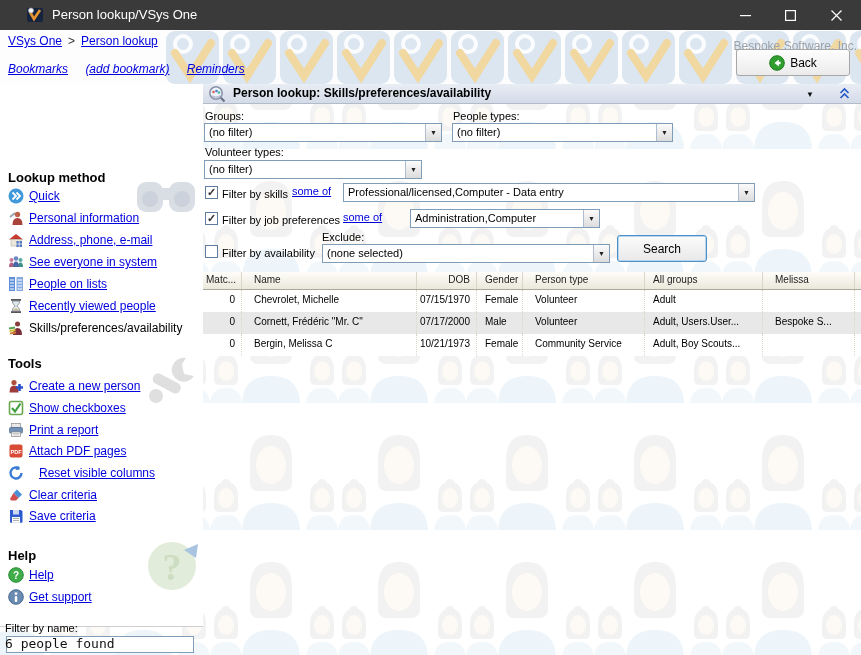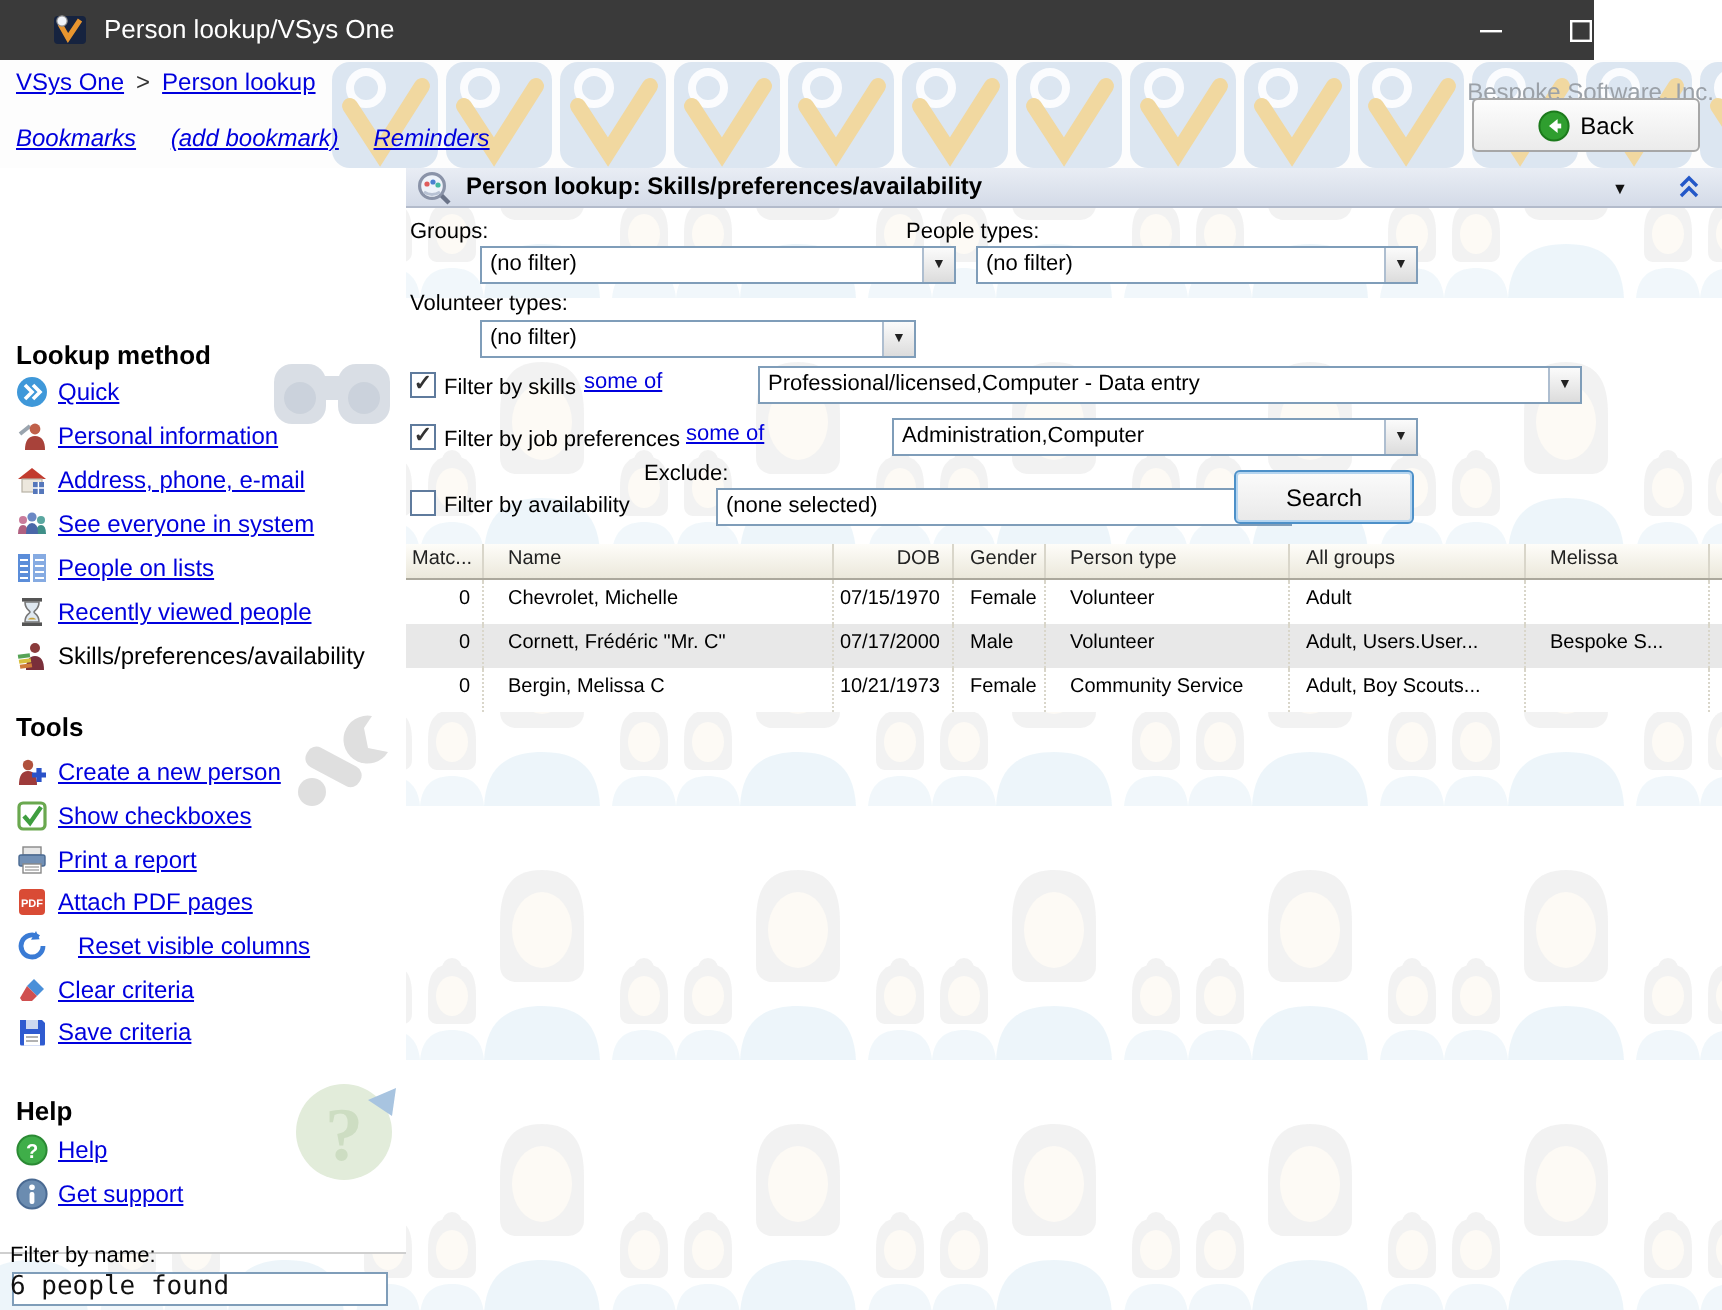--- a/index.html
+++ b/index.html
@@ -1,21 +1,21 @@
 <!DOCTYPE html>
 <html><head>
 <meta charset="utf-8">
 <style>
   *{margin:0;padding:0;box-sizing:border-box;}
   html,body{width:861px;height:655px;overflow:hidden;}
   body{font-family:"Liberation Sans",sans-serif;background:#fff;}
   #root{position:relative;width:861px;height:655px;overflow:hidden;background:#fff;}
 
   
-  #titlebar{position:absolute;left:0;top:0;width:797px;height:30px;background:#3a3a3a;z-index:30;display:flex;align-items:center;}
+  #titlebar{position:absolute;left:0;top:0;width:861px;height:30px;background:#3a3a3a;z-index:30;display:flex;align-items:center;}
   #app-icon{position:absolute;left:26px;top:6px;width:18px;height:18px;}
   #win-title{position:absolute;left:52px;top:7px;color:#fff;font-size:13px;}
   .winbtn{position:absolute;top:0;width:44px;height:30px;display:flex;align-items:center;justify-content:center;}
   #btn-min{left:723px;}#btn-max{left:768px;}#btn-close{left:814px;}
 
   
   #topstrip{position:absolute;left:0;top:30px;width:861px;height:54px;background:#fdfdfd;overflow:hidden;z-index:20;}
   #tiles{position:absolute;left:0;top:1px;}
   .crumb-row{position:absolute;left:8px;top:4px;font-size:12px;z-index:2;}
   a.lnk{color:#0000dd;text-decoration:underline;cursor:pointer;}
@@ -46,21 +46,21 @@
   
   #main{position:absolute;left:203px;top:83px;width:658px;height:572px;z-index:5;}
   #panel-header{position:absolute;left:0;top:0;width:658px;height:21px;
     background:linear-gradient(#eaeef5,#d4dbe8);border-bottom:1px solid #b3bbcb;display:flex;align-items:center;}
   #panel-icon{position:absolute;left:5px;top:2px;}
   #panel-title{position:absolute;left:30px;top:3px;font-size:12px;font-weight:bold;color:#000;}
   #panel-dd{position:absolute;left:603px;top:7px;font-size:8px;color:#111;cursor:pointer;}
   #panel-collapse{position:absolute;left:635px;top:4px;cursor:pointer;}
 
   .flabel{position:absolute;font-size:11px;color:#000;white-space:nowrap;}
-  .combo{position:absolute;height:19px;border:1px solid #7f9db9;background:#fff;display:flex;cursor:pointer;margin-left:36px;}
+  .combo{position:absolute;height:19px;border:1px solid #7f9db9;background:#fff;display:flex;cursor:pointer;}
   .combo-text{flex:1;font-size:11px;padding:2px 4px;white-space:nowrap;overflow:hidden;}
   .combo-arrow{flex:0 0 16px;border-left:1px solid #aebed0;background:linear-gradient(#fbfbfb,#dcdcdc);
     display:flex;align-items:center;justify-content:center;font-size:7px;color:#222;}
   .cbx{position:absolute;width:13px;height:13px;border:1px solid #5f7b9d;background:#fff;font-size:11px;line-height:11px;
     text-align:center;color:#333;font-weight:bold;cursor:pointer;}
   .someof{position:absolute;font-size:11px;}
   #search-btn{position:absolute;left:414px;top:152px;width:90px;height:27px;border:1px solid #4d90c8;border-radius:3px;
     box-shadow:inset 0 0 0 1px #b5d5f0;background:linear-gradient(#fbfbfb,#e9e9e9);font-size:12px;
     display:flex;align-items:center;justify-content:center;cursor:pointer;}
 
@@ -489,21 +489,21 @@
     <div class="flabel" style="left:19px;top:105px;">Filter by skills</div>
     <a class="lnk someof" style="left:89px;top:102px;">some of</a>
     <div class="combo" style="left:140px;top:100px;width:412px;">
       <span class="combo-text">Professional/licensed,Computer - Data entry</span>
       <span class="combo-arrow">▼</span>
     </div>
 
     <div class="cbx" style="left:2px;top:129px;" id="cb-job">✓</div>
     <div class="flabel" style="left:19px;top:131px;">Filter by job preferences</div>
     <a class="lnk someof" style="left:140px;top:128px;">some of</a>
-    <div class="combo" style="left:207px;top:126px;width:263px;">
+    <div class="combo" style="left:207px;top:126px;width:190px;">
       <span class="combo-text">Administration,Computer</span>
       <span class="combo-arrow">▼</span>
     </div>
 
     <div class="flabel" style="left:119px;top:148px;">Exclude:</div>
     <div class="cbx" style="left:2px;top:162px;" id="cb-avail"></div>
     <div class="flabel" style="left:19px;top:164px;">Filter by availability</div>
     <div class="combo" style="left:119px;top:161px;width:288px;">
       <span class="combo-text">(none selected)</span>
       <span class="combo-arrow">▼</span>

